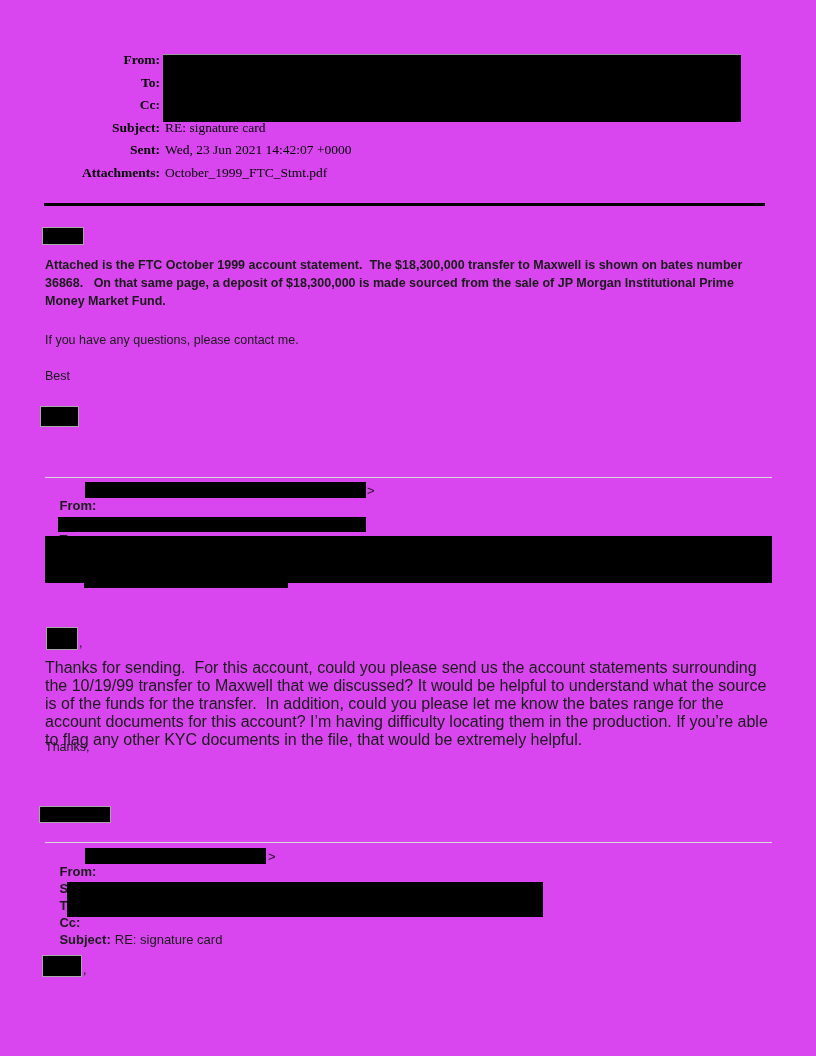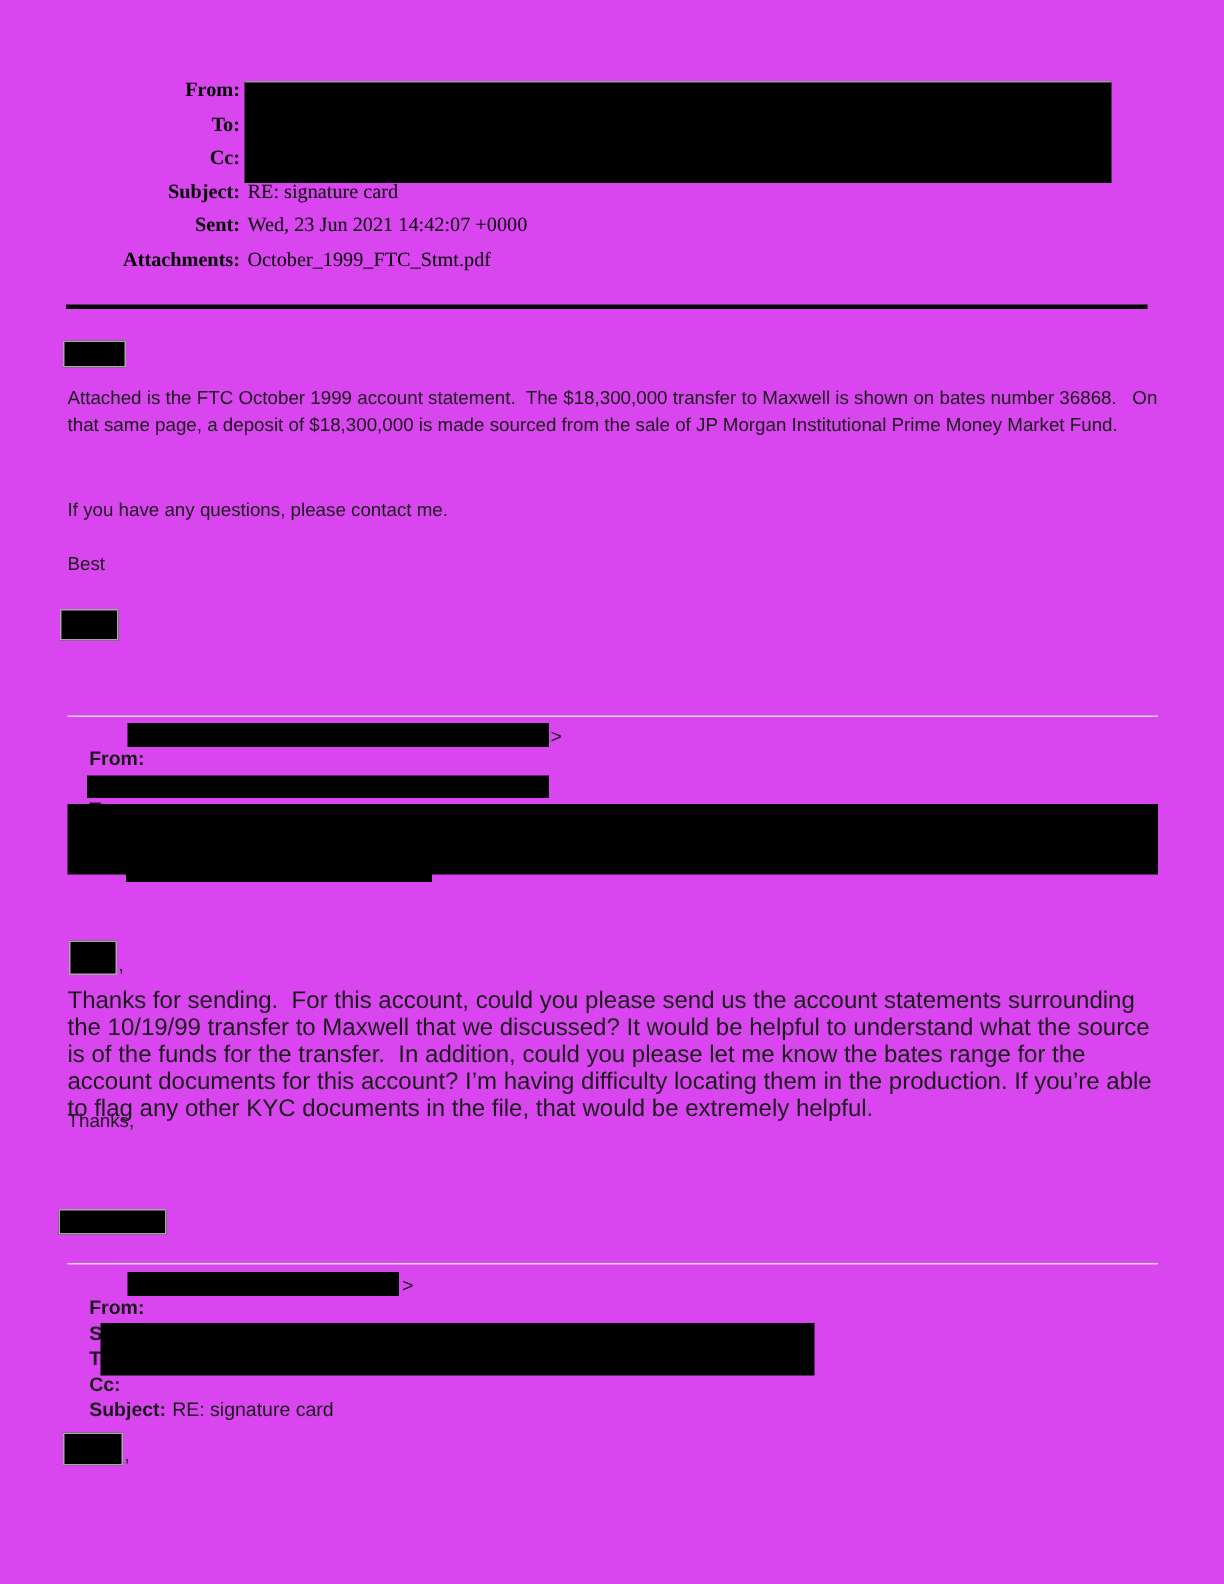--- a/index.html
+++ b/index.html
@@ -70,21 +70,21 @@
     <div class="hdr-row">
       <span class="hdr-label">Attachments:</span>
       <span class="hdr-value">October_1999_FTC_Stmt.pdf</span>
     </div>
   </div>
   <div class="hdr-redaction"></div>
   <div class="divider"></div>
 
   <div class="redact-abs redact-bordered" style="left:42px;top:227px;width:42px;height:18px;"></div>
 
-  <div class="para" style="top:256px;">Attached is the FTC October 1999 account statement.  The $18,300,000 transfer to Maxwell is shown on bates number 36868.   On that same page, a deposit of $18,300,000 is made sourced from the sale of JP Morgan Institutional Prime Money Market Fund.</div>
+  <div class="para" style="top:256px;font-weight:bold;">Attached is the FTC October 1999 account statement.  The $18,300,000 transfer to Maxwell is shown on bates number 36868.   On that same page, a deposit of $18,300,000 is made sourced from the sale of JP Morgan Institutional Prime Money Market Fund.</div>
   <div class="para" style="top:367px;">Best</div>
   <div class="para" style="top:331px;">If you have any questions, please contact me.</div>
 
   <div class="redact-abs redact-bordered" style="left:40px;top:406px;width:39px;height:21px;"></div>
 
   <div class="sep" style="top:477px;"></div>
 
   <div class="qrow" style="top:483px;">
     <span class="qlabel">From:</span>
   </div>

